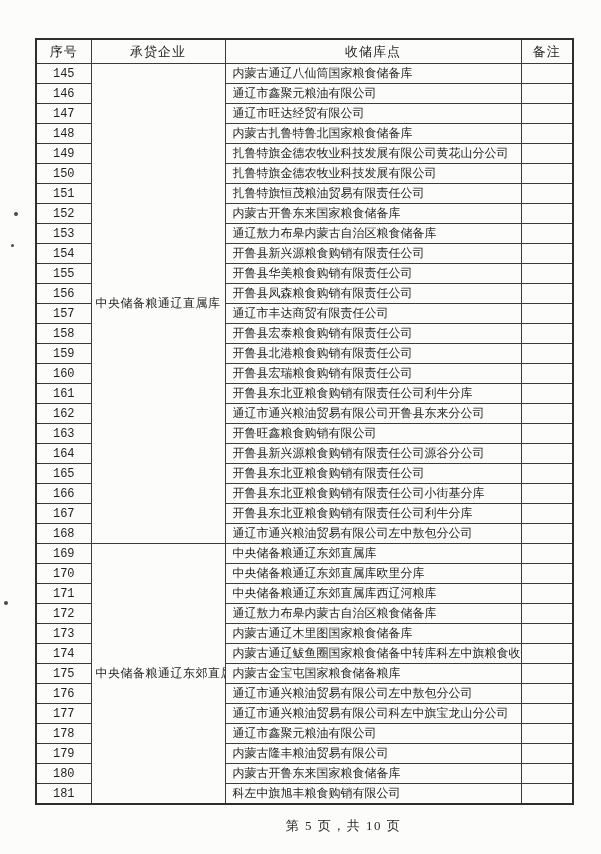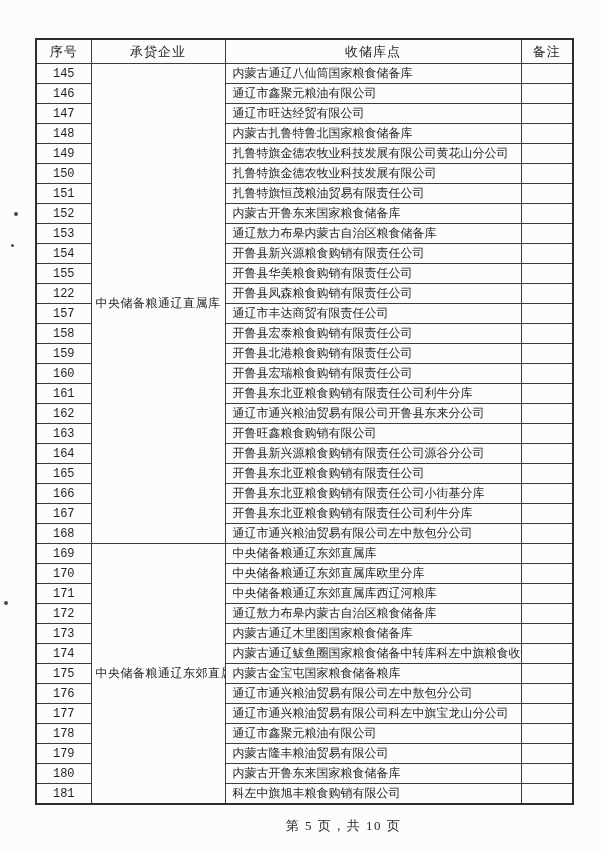--- a/index.html
+++ b/index.html
@@ -155,21 +155,21 @@
         <td class="no-cell">154</td>
         <td class="depot-cell">开鲁县新兴源粮食购销有限责任公司</td>
         <td class="note-cell"></td>
       </tr>
       <tr>
         <td class="no-cell">155</td>
         <td class="depot-cell">开鲁县华美粮食购销有限责任公司</td>
         <td class="note-cell"></td>
       </tr>
       <tr>
-        <td class="no-cell">122</td>
+        <td class="no-cell">156</td>
         <td class="depot-cell">开鲁县凤森粮食购销有限责任公司</td>
         <td class="note-cell"></td>
       </tr>
       <tr>
         <td class="no-cell">157</td>
         <td class="depot-cell">通辽市丰达商贸有限责任公司</td>
         <td class="note-cell"></td>
       </tr>
       <tr>
         <td class="no-cell">158</td>

